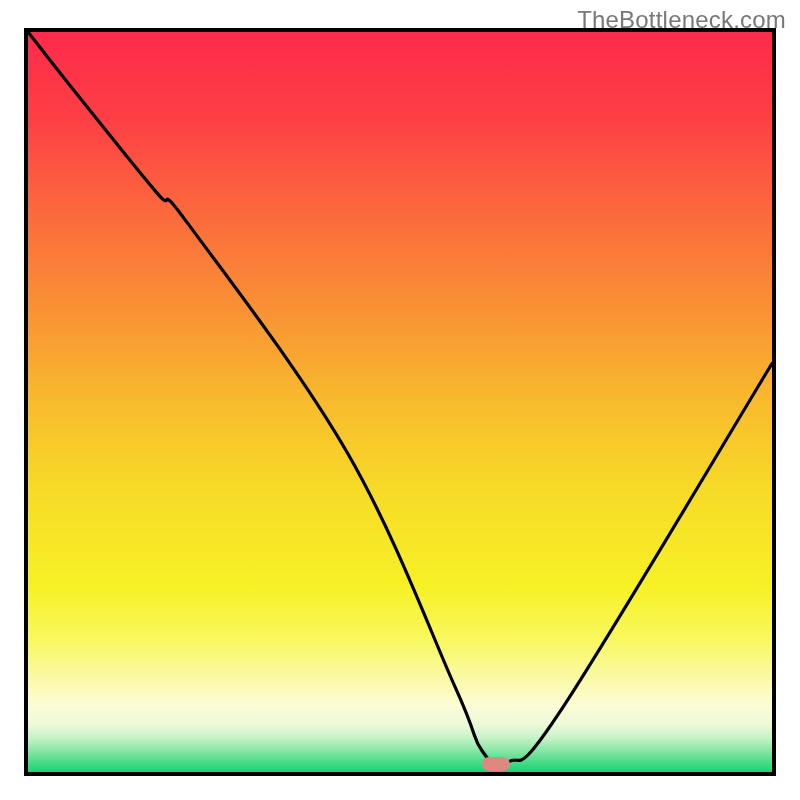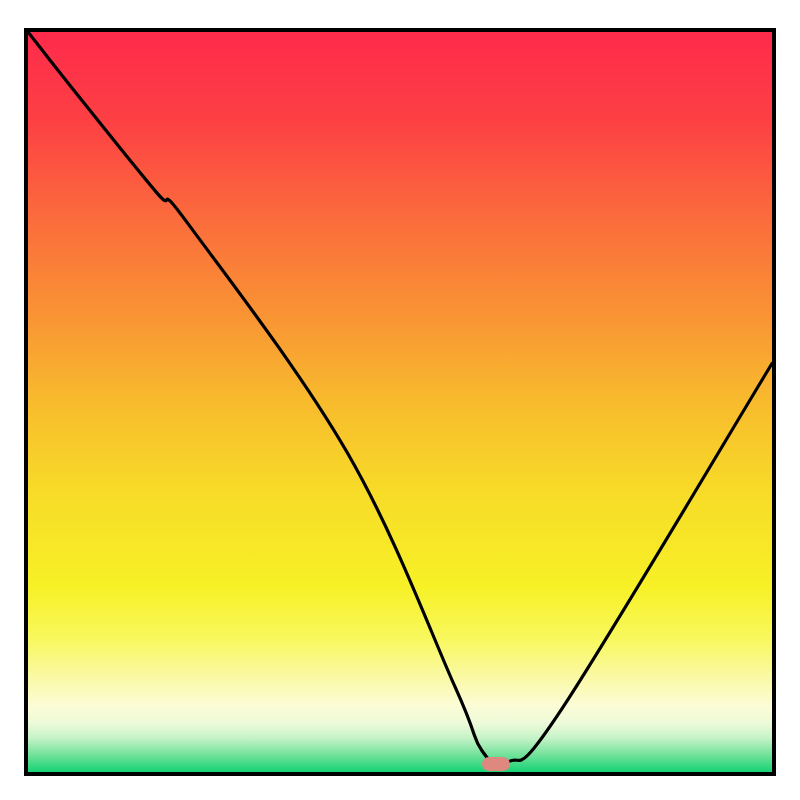--- a/index.html
+++ b/index.html
@@ -48,20 +48,21 @@
     width: 28px;
     height: 14px;
     border-radius: 7px;
     background: #df8880;
   }
 </style>
 </head>
 <body>
 
 <div class="chart-outer">
+  <div class="watermark">TheBottleneck.com</div>
 
   <div class="plot-frame">
     <svg class="plot-svg" viewBox="0 0 744 740" preserveAspectRatio="none">
       <defs>
         <linearGradient id="bgGrad" x1="0" y1="0" x2="0" y2="1">
             <stop offset="0%" stop-color="#fe2a4b"></stop>
             <stop offset="12%" stop-color="#fd4044"></stop>
             <stop offset="25%" stop-color="#fb6b3c"></stop>
             <stop offset="38%" stop-color="#f99334"></stop>
             <stop offset="50%" stop-color="#f8bb2d"></stop>

